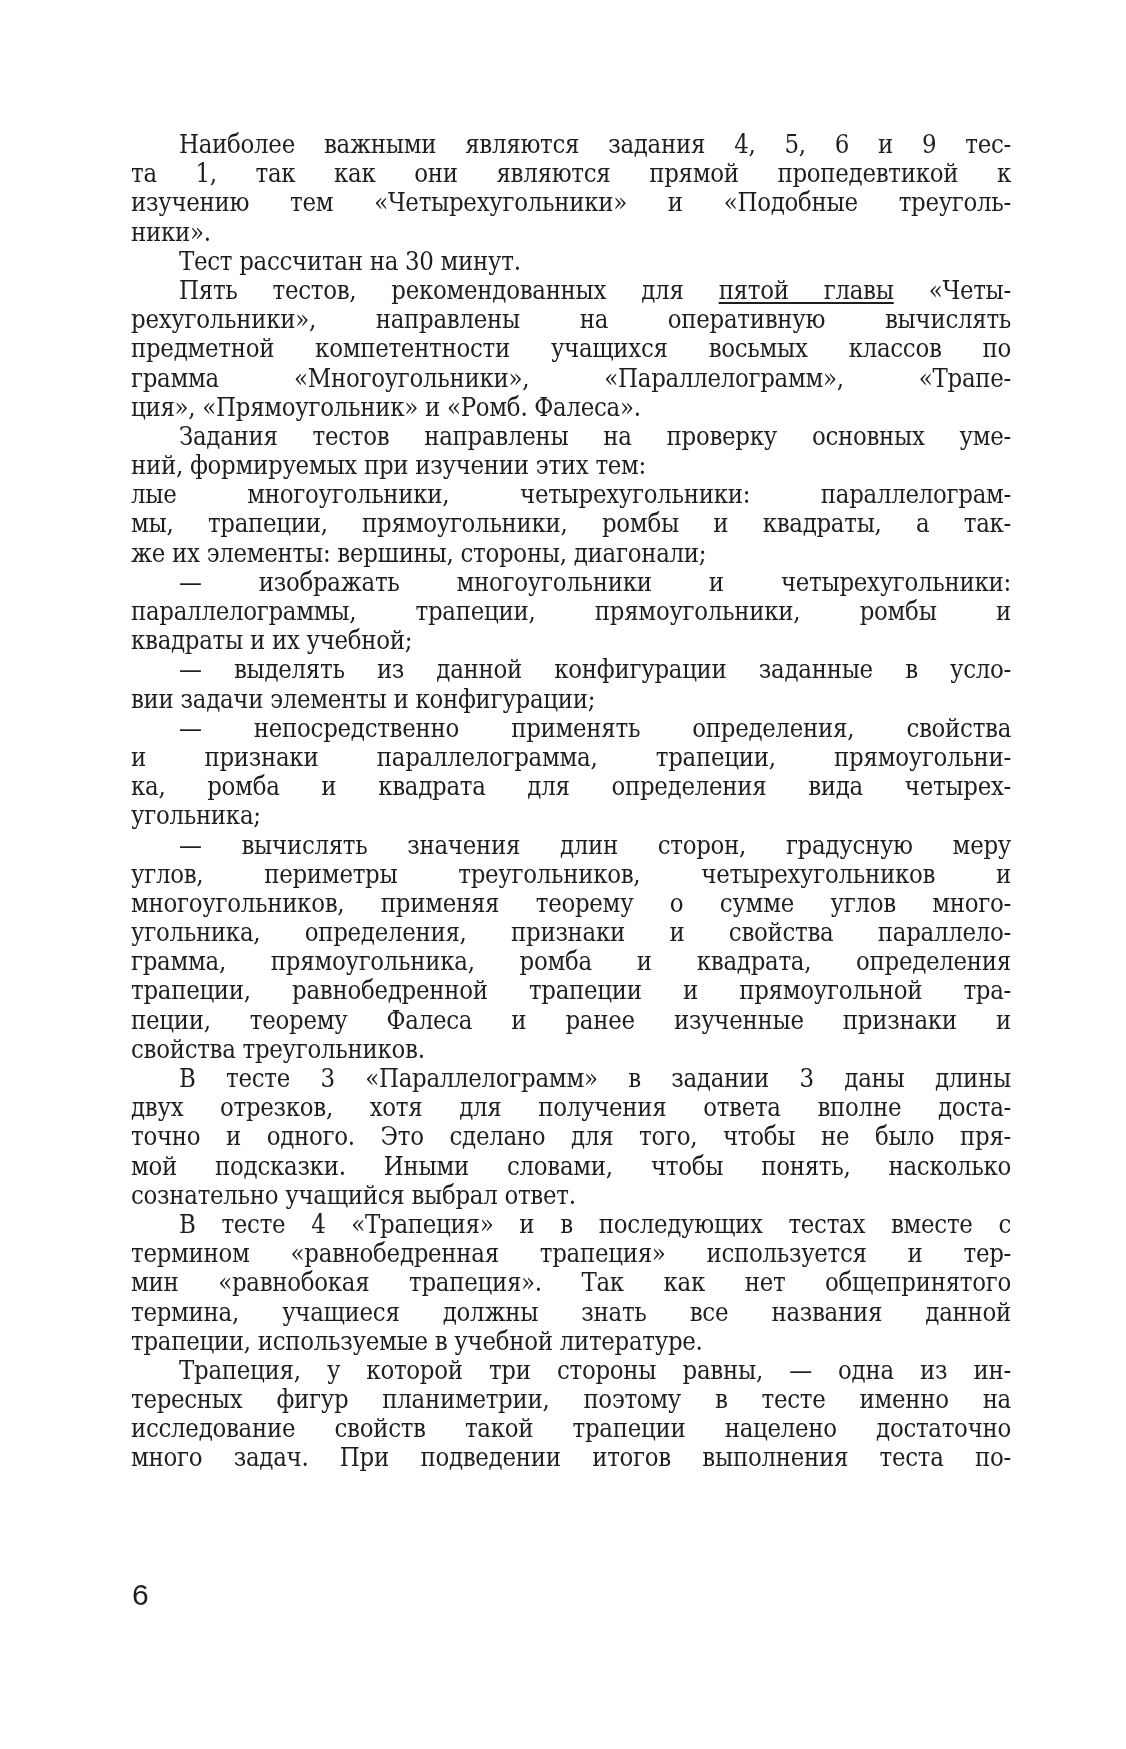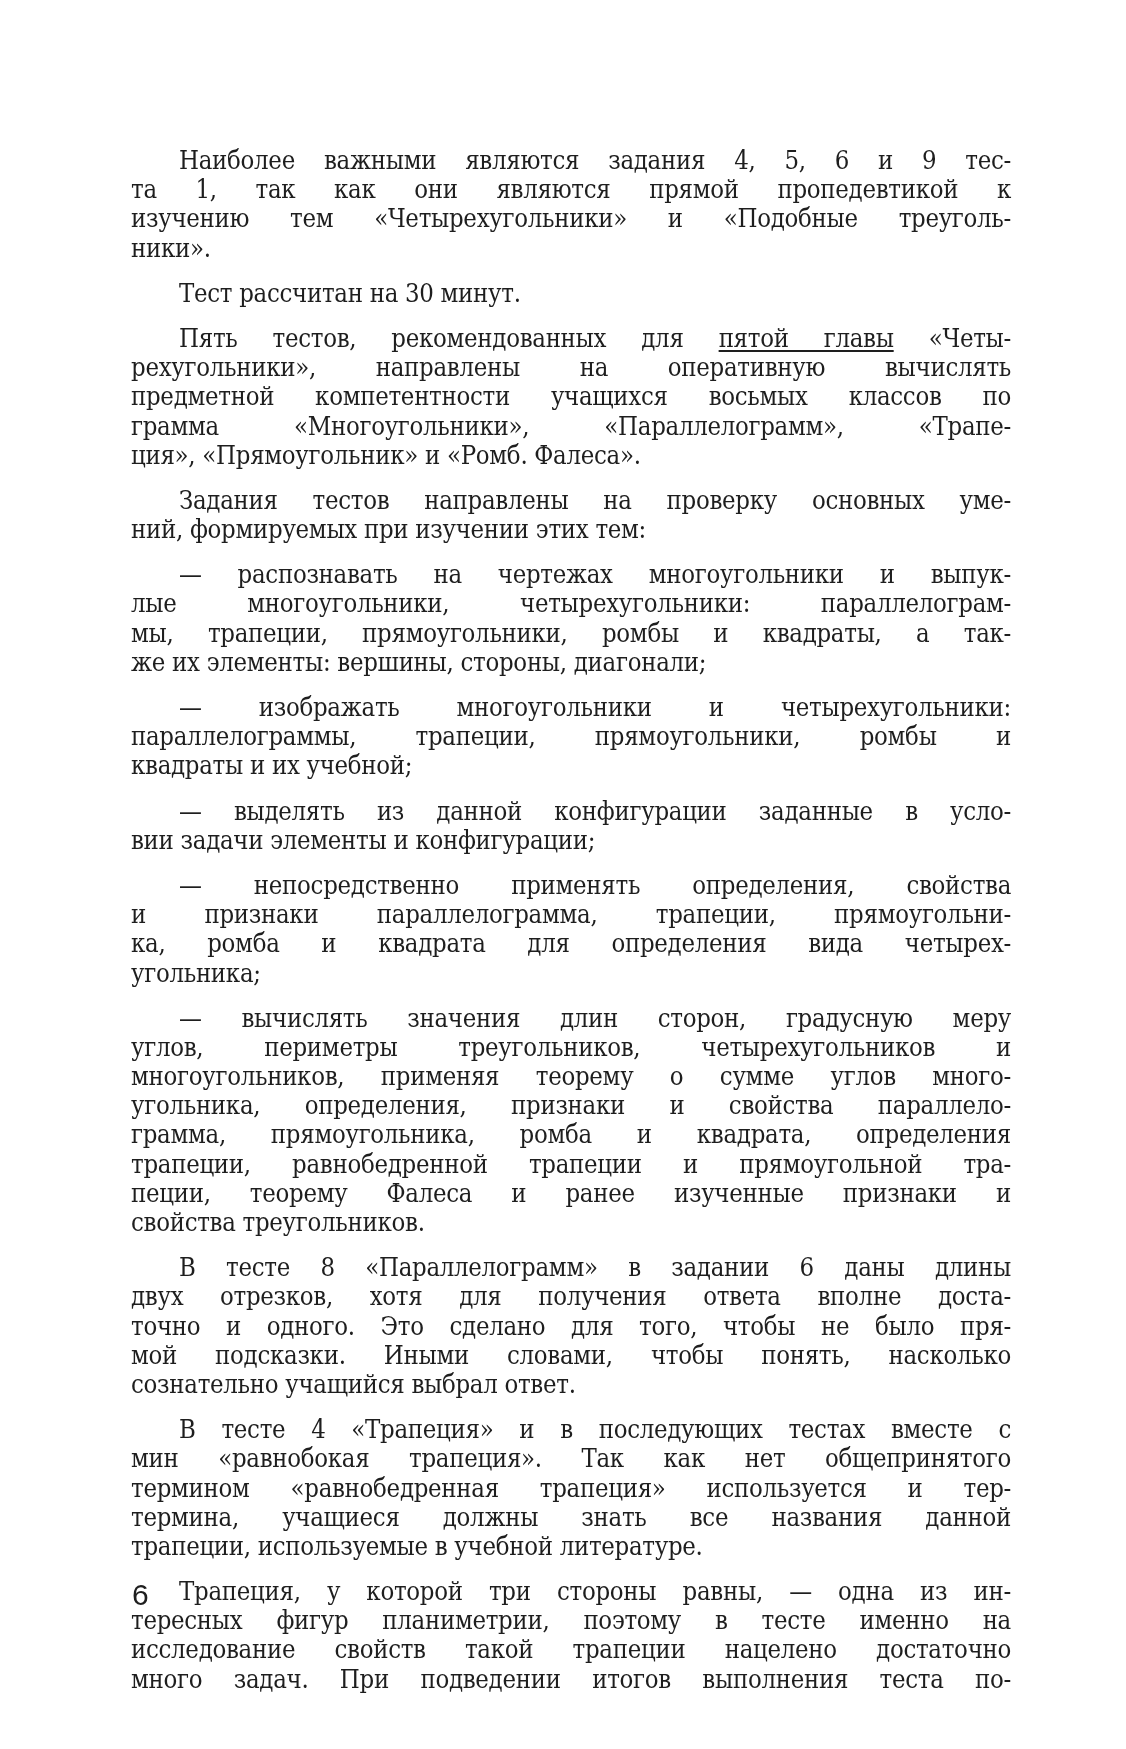--- a/index.html
+++ b/index.html
@@ -28,21 +28,20 @@
       display: block;
       white-space: nowrap;
       text-align: justify;
       text-align-last: justify;
       height: 29.2px;
       transform-origin: left center;
       font-stretch: condensed;
     }
     .line.indent {
       padding-left: 48px;
-      margin-top: 16px;
     }
     .line.last {
       text-align-last: left;
     }
     .underline {
       text-decoration: underline;
       text-underline-offset: 3px;
     }
     .page-number {
       position: absolute;
@@ -71,21 +70,20 @@
       <span class="line">рехугольники», направлены на оперативную вычислять</span>
       <span class="line">предметной компетентности учащихся восьмых классов по</span>
       <span class="line">грамма «Многоугольники», «Параллелограмм», «Трапе-</span>
       <span class="line last">ция», «Прямоугольник» и «Ромб. Фалеса».</span>
     </div>
     <div>
       <span class="line indent">Задания тестов направлены на проверку основных уме-</span>
       <span class="line last">ний, формируемых при изучении этих тем:</span>
     </div>
     <div>
-      <span class="line indent">— распознавать на чертежах многоугольники и выпук-</span>
       <span class="line">лые многоугольники, четырехугольники: параллелограм-</span>
       <span class="line">мы, трапеции, прямоугольники, ромбы и квадраты, а так-</span>
       <span class="line last">же их элементы: вершины, стороны, диагонали;</span>
     </div>
     <div>
       <span class="line indent">— изображать многоугольники и четырехугольники:</span>
       <span class="line">параллелограммы, трапеции, прямоугольники, ромбы и</span>
       <span class="line last">квадраты и их учебной;</span>
     </div>
     <div>
@@ -102,30 +100,30 @@
       <span class="line indent">— вычислять значения длин сторон, градусную меру</span>
       <span class="line">углов, периметры треугольников, четырехугольников и</span>
       <span class="line">многоугольников, применяя теорему о сумме углов много-</span>
       <span class="line">угольника, определения, признаки и свойства параллело-</span>
       <span class="line">грамма, прямоугольника, ромба и квадрата, определения</span>
       <span class="line">трапеции, равнобедренной трапеции и прямоугольной тра-</span>
       <span class="line">пеции, теорему Фалеса и ранее изученные признаки и</span>
       <span class="line last">свойства треугольников.</span>
     </div>
     <div>
-      <span class="line indent">В тесте 8 «Параллелограмм» в задании 6 даны длины</span>
+      <span class="line indent">В тесте 3 «Параллелограмм» в задании 3 даны длины</span>
       <span class="line">двух отрезков, хотя для получения ответа вполне доста-</span>
       <span class="line">точно и одного. Это сделано для того, чтобы не было пря-</span>
       <span class="line">мой подсказки. Иными словами, чтобы понять, насколько</span>
       <span class="line last">сознательно учащийся выбрал ответ.</span>
     </div>
     <div>
       <span class="line indent">В тесте 4 «Трапеция» и в последующих тестах вместе с</span>
+      <span class="line">термином «равнобедренная трапеция» используется и тер-</span>
       <span class="line">мин «равнобокая трапеция». Так как нет общепринятого</span>
-      <span class="line">термином «равнобедренная трапеция» используется и тер-</span>
       <span class="line">термина, учащиеся должны знать все названия данной</span>
       <span class="line last">трапеции, используемые в учебной литературе.</span>
     </div>
     <div>
       <span class="line indent">Трапеция, у которой три стороны равны, — одна из ин-</span>
       <span class="line">тересных фигур планиметрии, поэтому в тесте именно на</span>
       <span class="line">исследование свойств такой трапеции нацелено достаточно</span>
       <span class="line">много задач. При подведении итогов выполнения теста по-</span>
     </div>
   </div>

